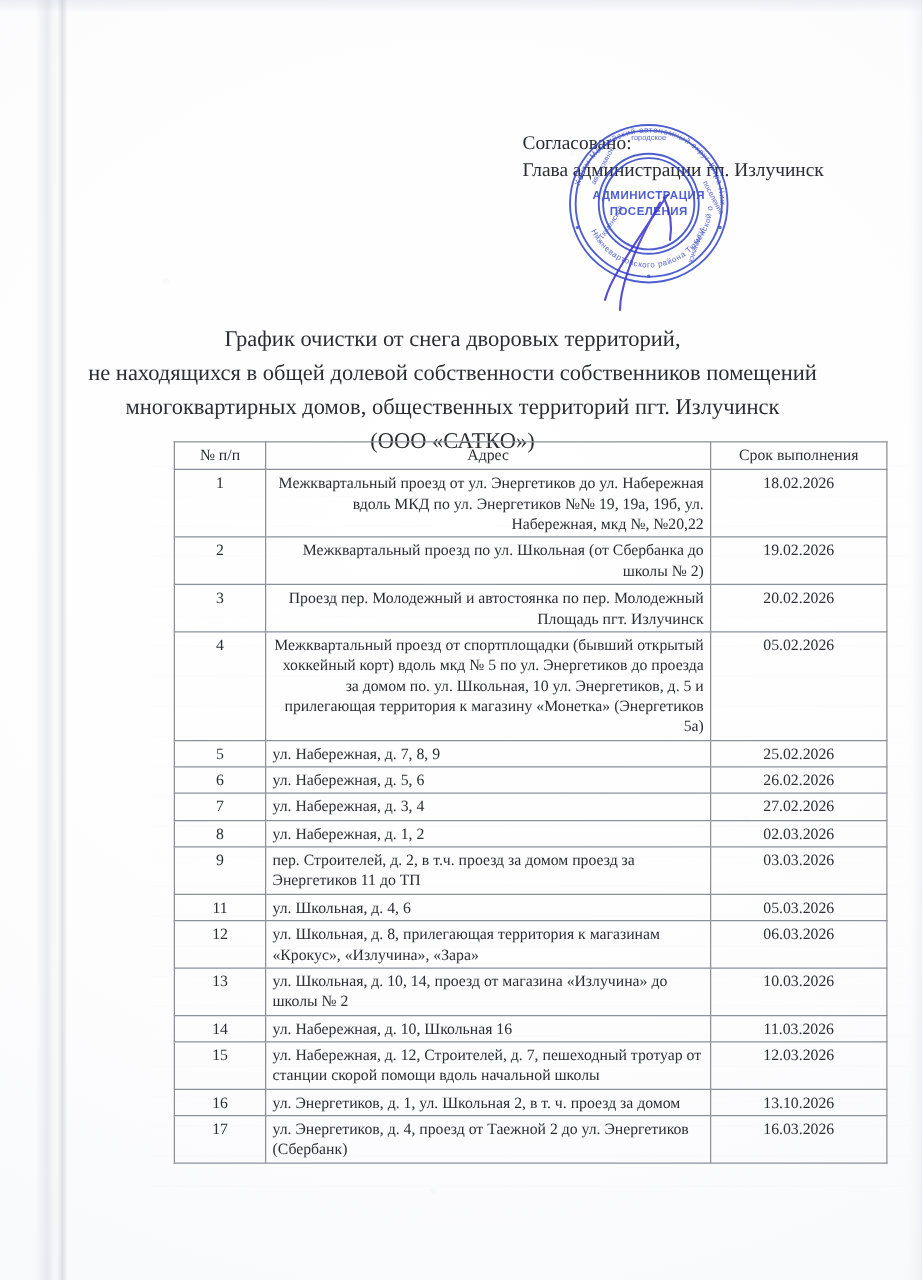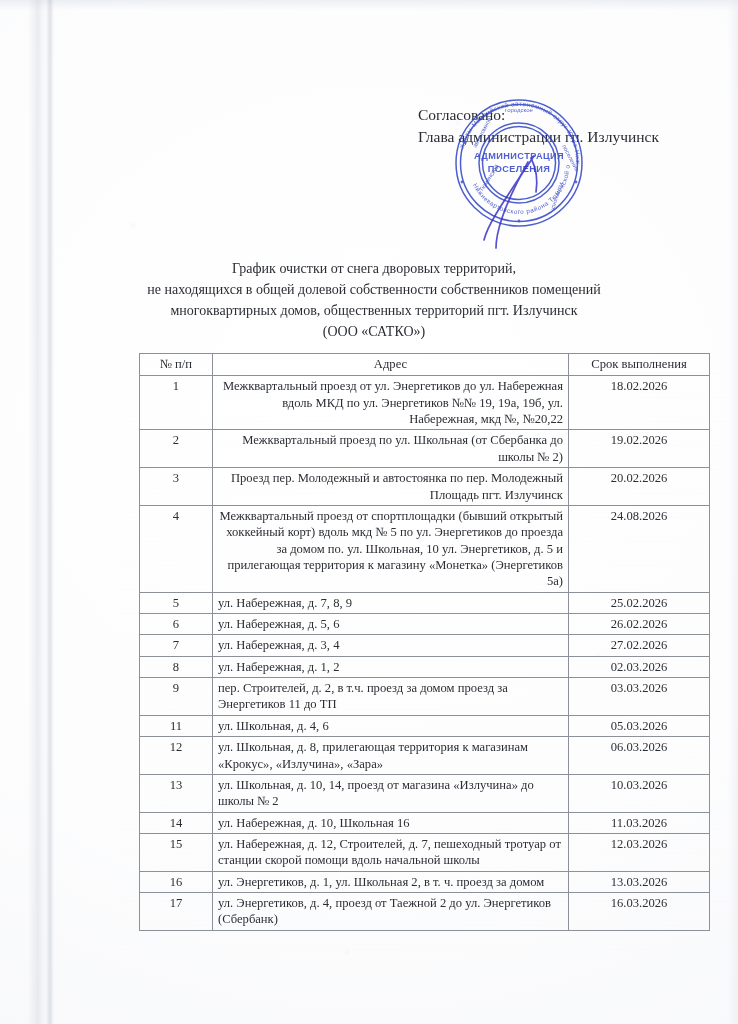--- a/index.html
+++ b/index.html
@@ -125,25 +125,25 @@
     top: 96px;
     width: 134px;
     height: 155px;
     pointer-events: none;
     opacity: .85;
   }
 
   
   .doc-title {
     position: absolute;
-    left: 44px;
+    left: 32px;
     top: 258px;
     width: 660px;
     text-align: center;
-    font-size: 14px;
+    font-size: 18px;
     line-height: 1.5;
   }
   .doc-title .tl { display: block; }
 
   
   .tbl-wrap {
     position: absolute;
     left: 139px;
     top: 353px;
     width: 570px;
@@ -290,21 +290,21 @@
             <td class="date">19.02.2026</td>
           </tr>
           <tr>
             <td class="num">3</td>
             <td class="addr-c">Проезд пер. Молодежный и автостоянка по пер. Молодежный Площадь пгт. Излучинск</td>
             <td class="date">20.02.2026</td>
           </tr>
           <tr>
             <td class="num">4</td>
             <td class="addr-c">Межквартальный проезд от спортплощадки (бывший открытый хоккейный корт) вдоль мкд № 5 по ул. Энергетиков до проезда за домом по. ул. Школьная, 10 ул. Энергетиков, д. 5 и прилегающая территория к магазину «Монетка» (Энергетиков 5а)</td>
-            <td class="date">24.08.2026</td>
+            <td class="date">05.02.2026</td>
           </tr>
           <tr>
             <td class="num">5</td>
             <td class="addr-l">ул. Набережная, д. 7, 8, 9</td>
             <td class="date">25.02.2026</td>
           </tr>
           <tr>
             <td class="num">6</td>
             <td class="addr-l">ул. Набережная, д. 5, 6</td>
             <td class="date">26.02.2026</td>
@@ -345,21 +345,21 @@
             <td class="date">11.03.2026</td>
           </tr>
           <tr>
             <td class="num">15</td>
             <td class="addr-l">ул. Набережная, д. 12, Строителей, д. 7, пешеходный тротуар от станции скорой помощи вдоль начальной школы</td>
             <td class="date">12.03.2026</td>
           </tr>
           <tr>
             <td class="num">16</td>
             <td class="addr-l">ул. Энергетиков, д. 1, ул. Школьная 2, в т. ч. проезд за домом</td>
-            <td class="date">13.03.2026</td>
+            <td class="date">13.10.2026</td>
           </tr>
           <tr>
             <td class="num">17</td>
             <td class="addr-l">ул. Энергетиков, д. 4, проезд от Таежной 2 до ул. Энергетиков (Сбербанк)</td>
             <td class="date">16.03.2026</td>
           </tr>
         </tbody>
     </table>
   </div>
 

